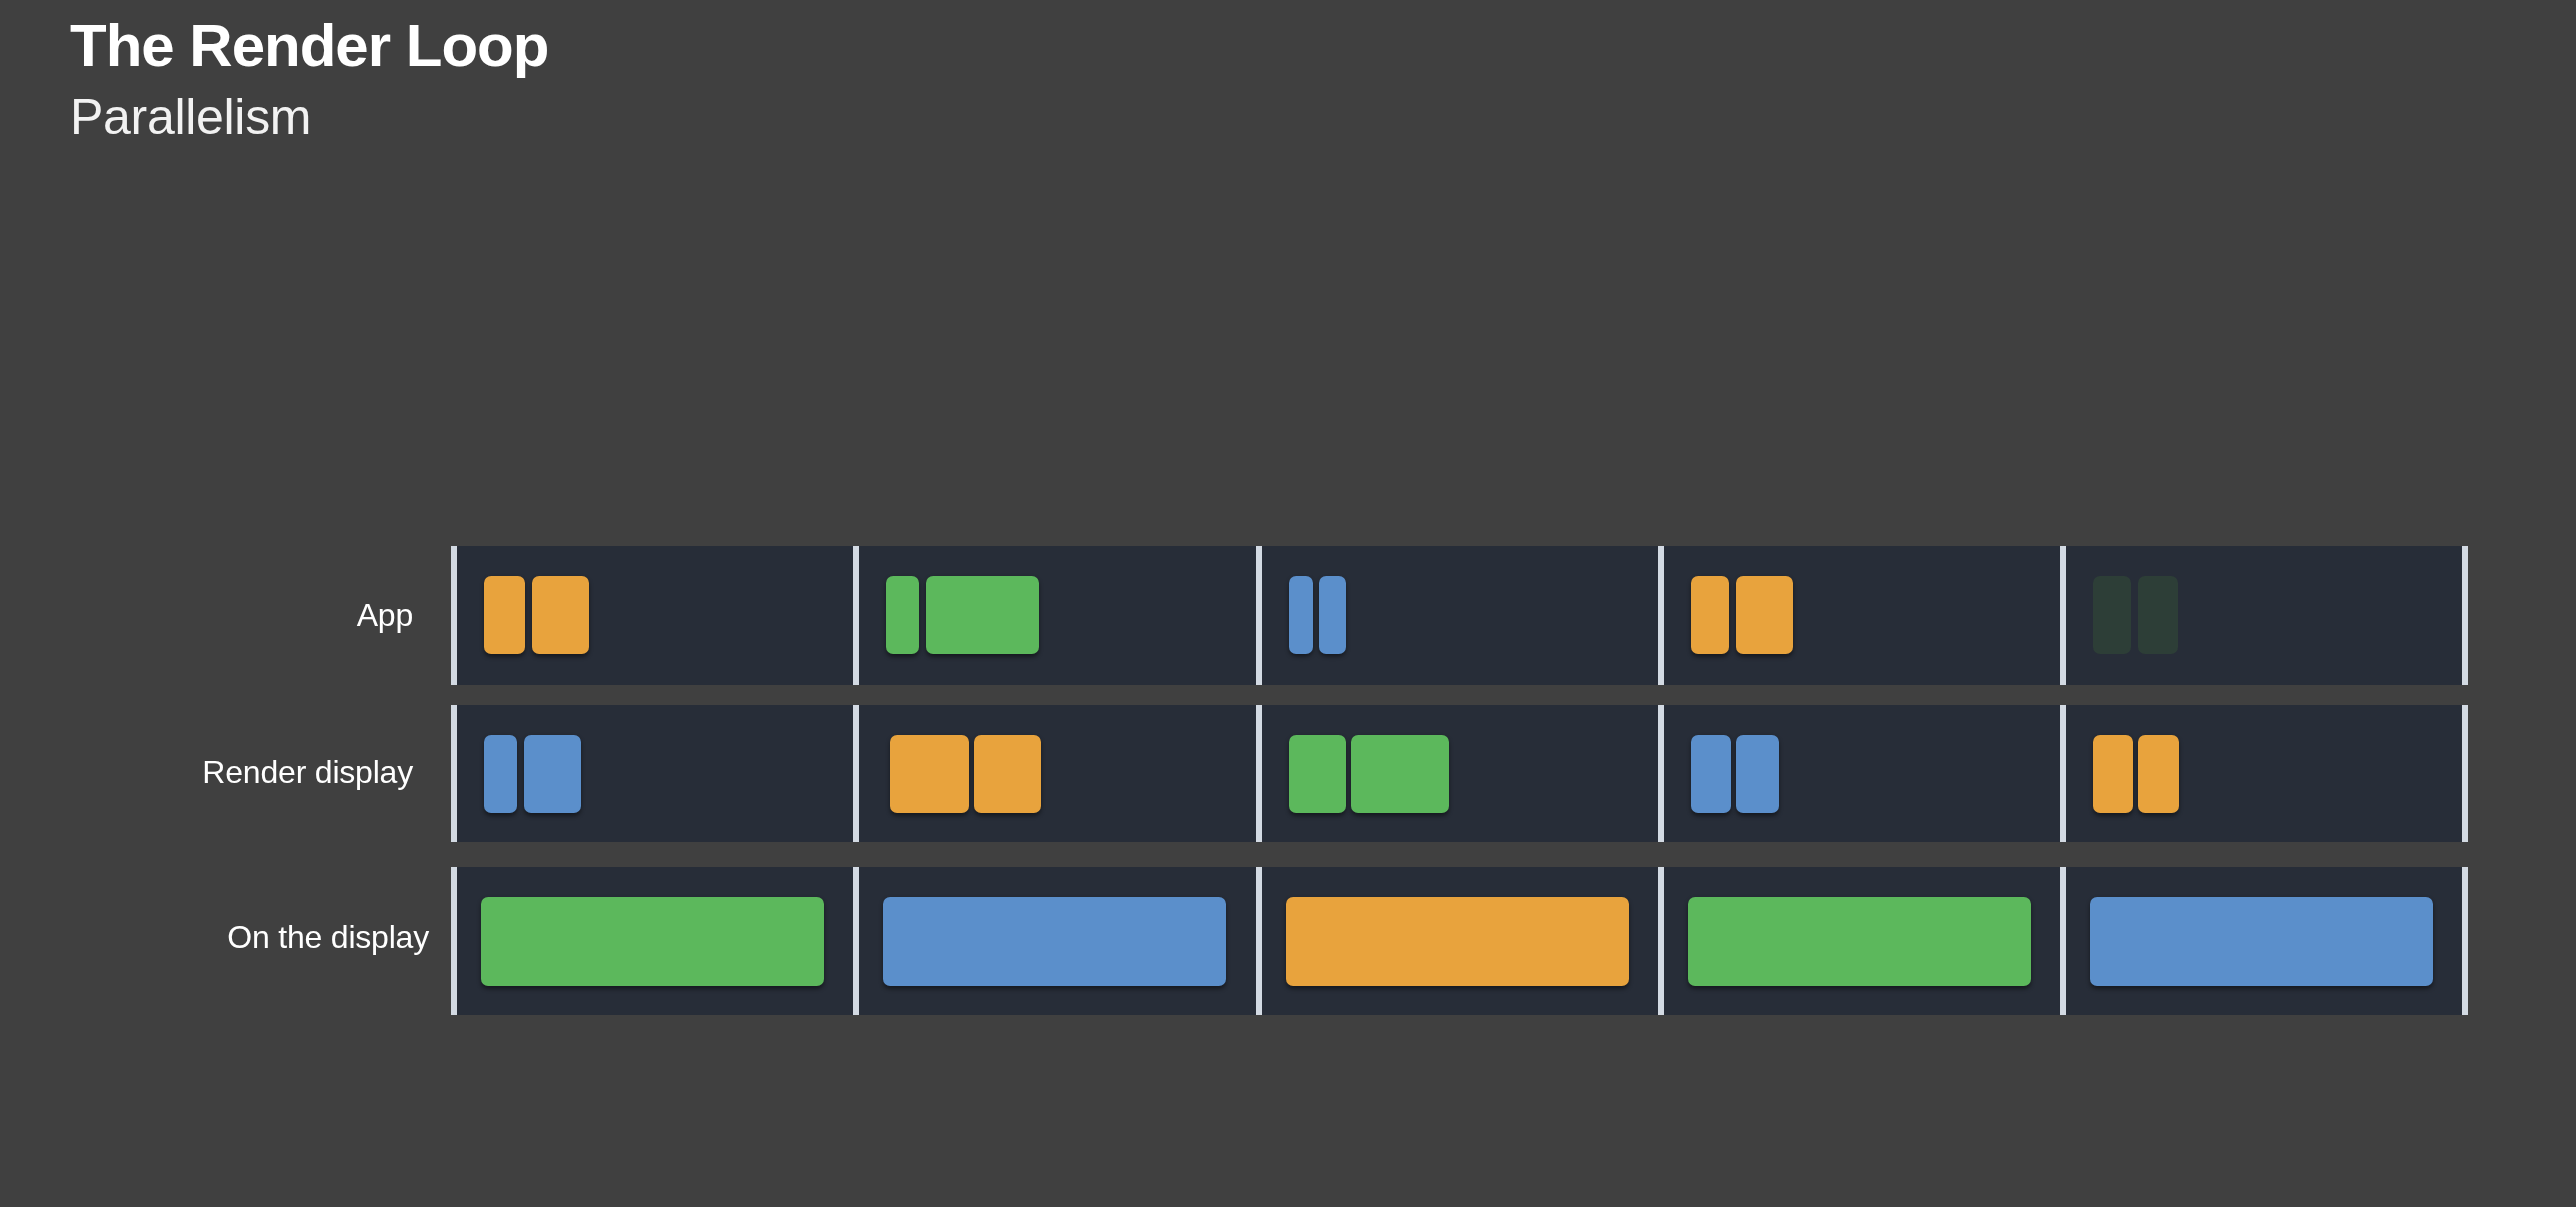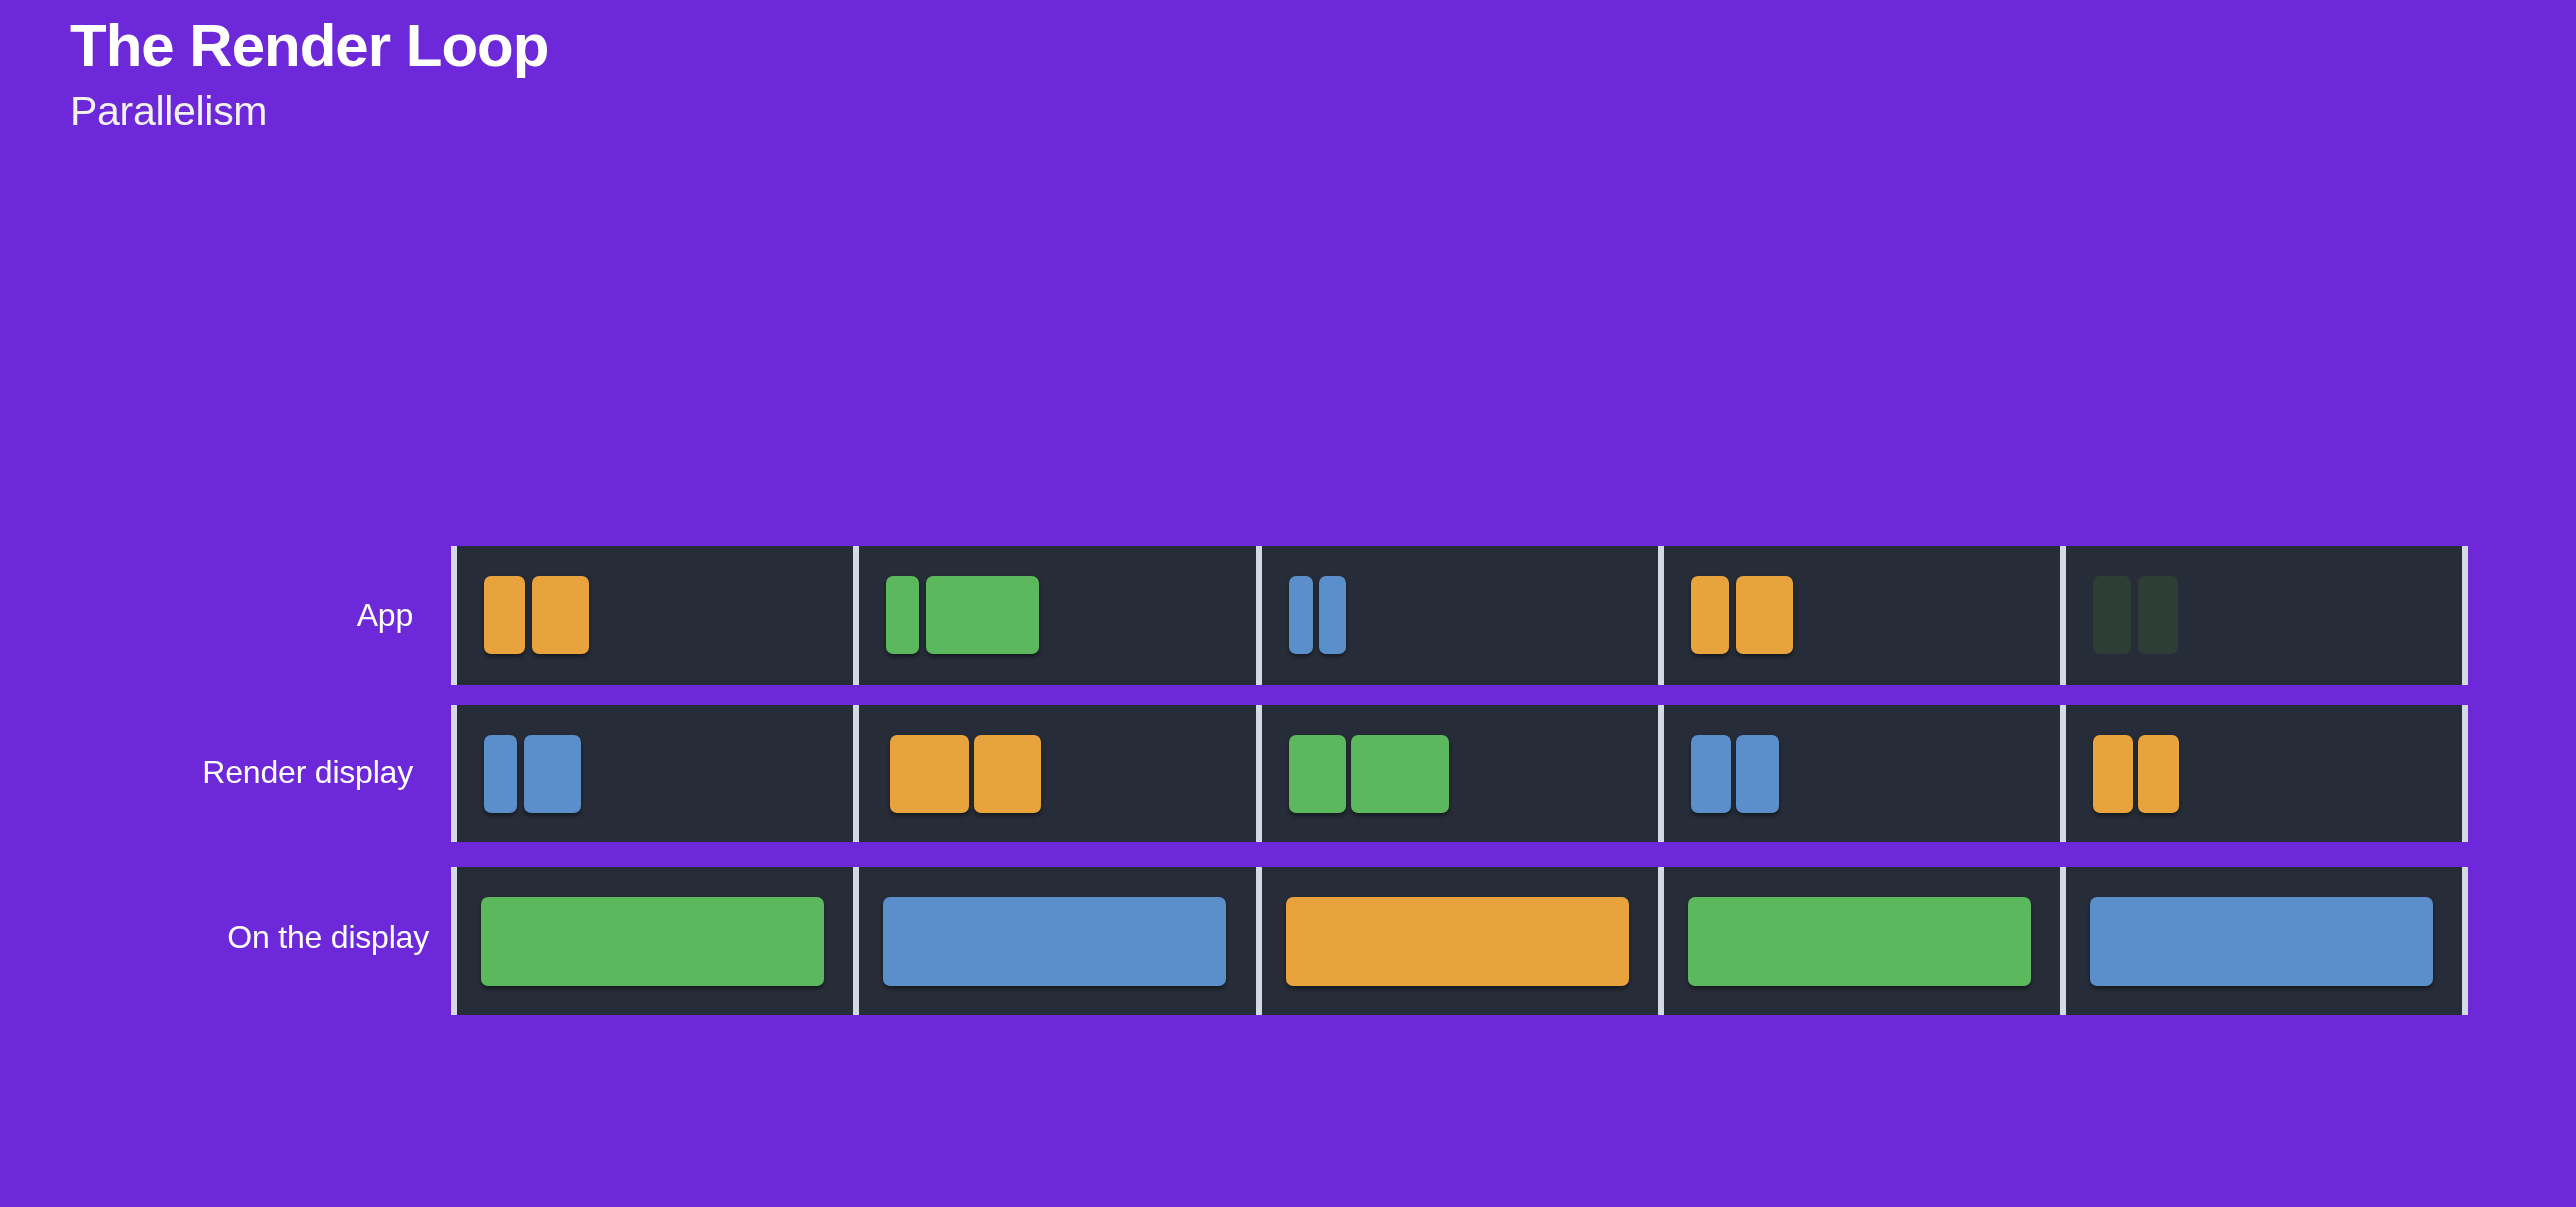--- a/index.html
+++ b/index.html
@@ -12,40 +12,40 @@
     height: 1208px;
     overflow: hidden;
     font-family: "Liberation Sans", sans-serif;
     -webkit-font-smoothing: antialiased;
   }
 
   .slide {
     position: relative;
     width: 2576px;
     height: 1208px;
-    background: #6d28d9;
+    background: #404040;
   }
 
   
   .header {
     position: absolute;
     left: 70px;
     top: 14.3px;
   }
   .slide-title {
     font-size: 60px;
     font-weight: bold;
     color: #ffffff;
     letter-spacing: -1px;
     line-height: 1.08;
     margin: 0;
     white-space: nowrap;
   }
   .slide-subtitle {
-    font-size: 41px;
+    font-size: 50px;
     font-weight: normal;
     color: #f2f2f2;
     letter-spacing: -0.3px;
     line-height: 1.2;
     margin: 8px 0 0 0;
     white-space: nowrap;
   }
 
   
   .diagram {

